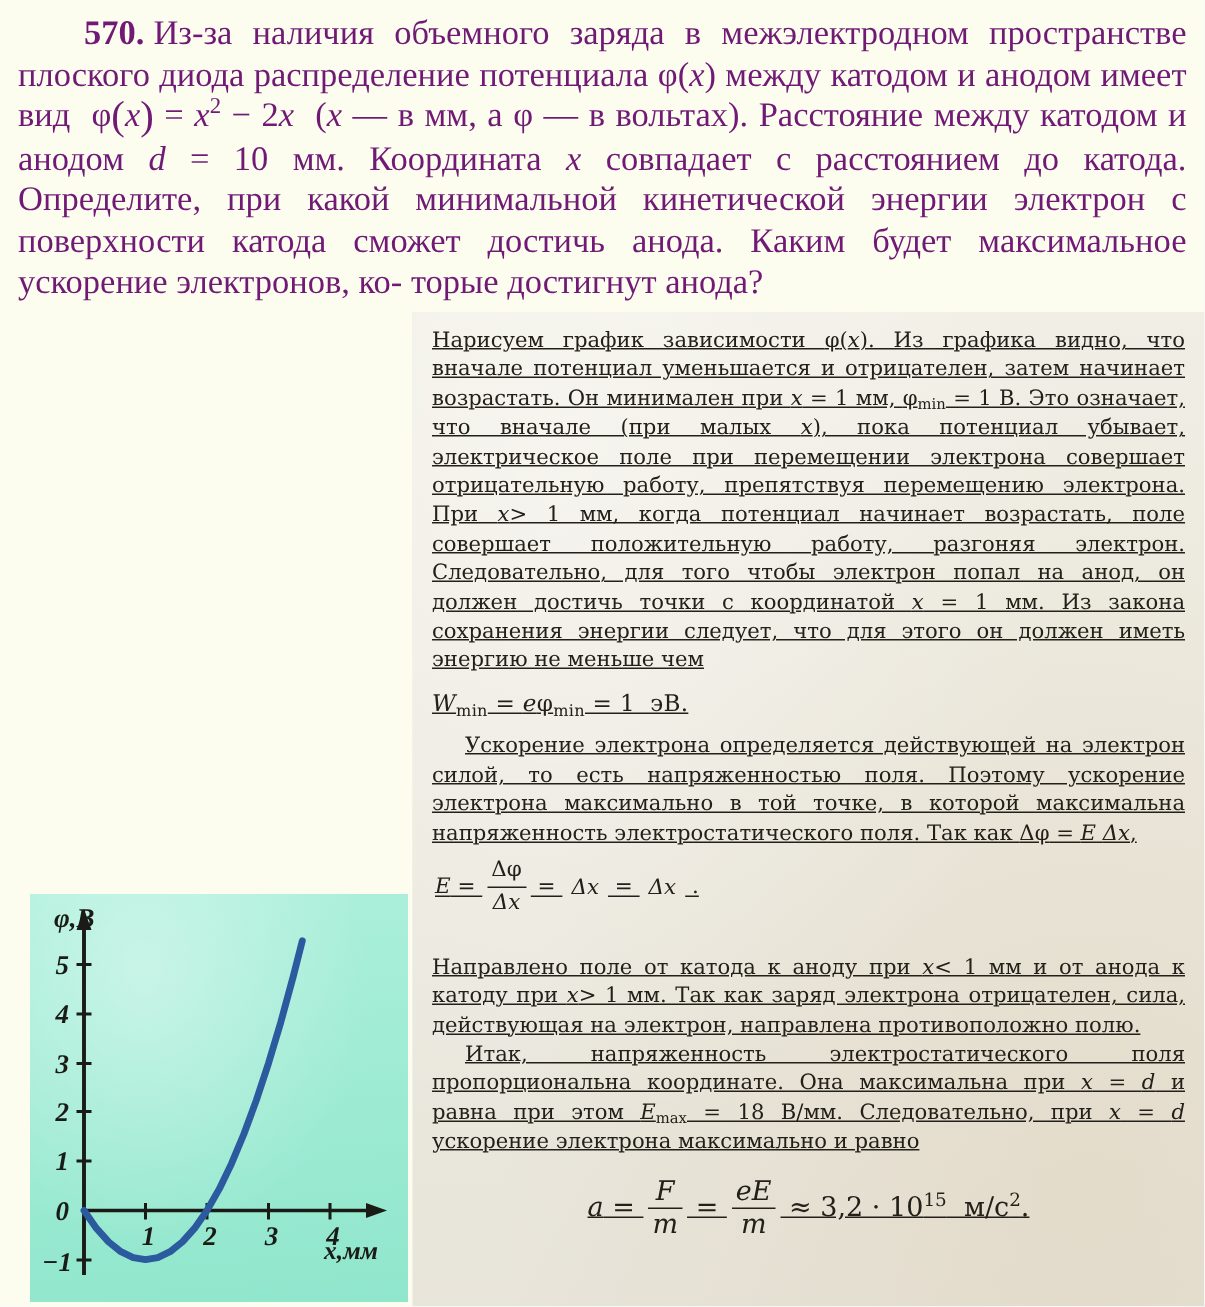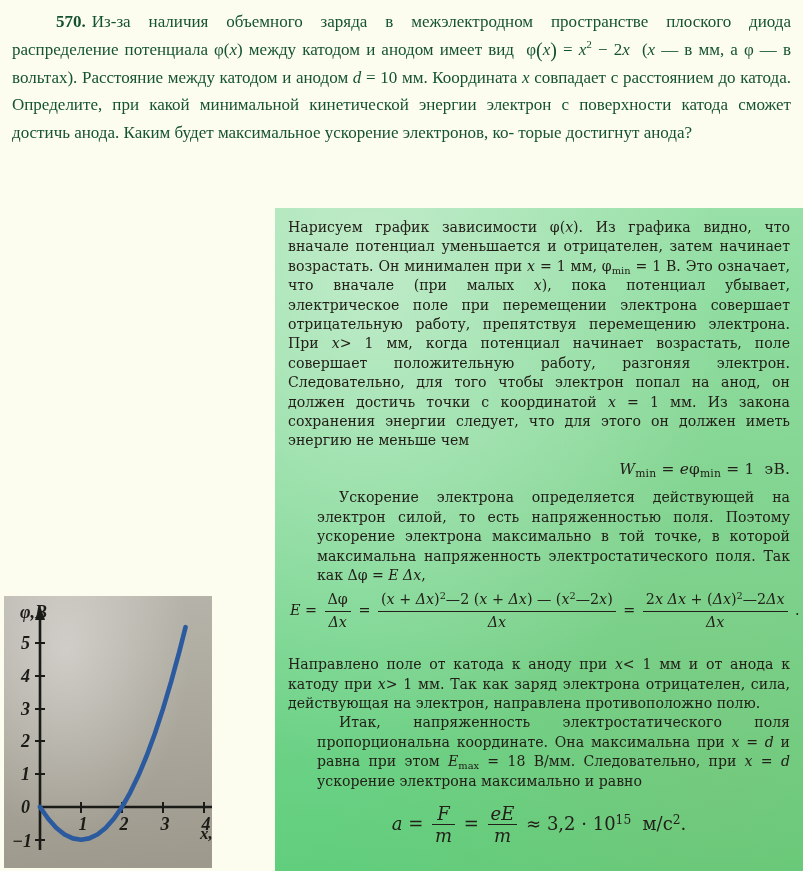--- a/index.html
+++ b/index.html
@@ -18,78 +18,79 @@
   }
 
   
   #problem {
     position: absolute;
     left: 0px;
     top: 0px;
     width: 803px;
     padding: 8px 12px 0 12px;
     box-sizing: border-box;
-    font-size: 17px;
+    font-size: 23px;
     line-height: 27.5px;
     text-align: justify;
     text-justify: inter-word;
-    color: #14532d;
+    color: #701a75;
   }
   #problem .pnum {
     font-weight: bold;
     margin-left: 44px;
     margin-right: 6px;
   }
   .it { font-style: italic; }
   .sup { font-size: 0.66em; vertical-align: super; line-height: 0; }
   .phi { font-style: normal; }
   .bigparen { font-size: 1.18em; vertical-align: -0.08em; }
 
   
   #solution {
     position: absolute;
     left: 275px;
     top: 208px;
     width: 528px;
     height: 663px;
-    background: #22c55e;
+    background: #e5e5e5;
     box-sizing: border-box;
     padding: 10px 13px 0 13px;
     font-family: "DejaVu Serif", "Liberation Serif", serif;
     font-size: 14.1px;
     line-height: 19.4px;
     color: #23201a;
     text-align: justify;
     overflow: hidden;
+    text-decoration: underline;
   }
   
   #solution::before {
     content: "";
     position: absolute;
     left: 0; top: 0; right: 0; bottom: 0;
     pointer-events: none;
     background:
       radial-gradient(ellipse at 18% 12%, rgba(255,255,255,0.40), rgba(255,255,255,0) 58%),
       radial-gradient(ellipse at 85% 88%, rgba(190,160,100,0.14), rgba(255,255,255,0) 62%),
       linear-gradient(178deg, rgba(250,246,228,0.55), rgba(238,226,193,0.30));
   }
   #solution > * { position: relative; z-index: 2; }
 
   #solution p {
     margin: 0 0 0 0;
     text-align: justify;
     text-justify: inter-word;
   }
-  #solution p.indent { text-indent: 22px; margin-left: 29px; }
+  #solution p.indent { text-indent: 22px; }
   #solution .gap { height: 9px; }
   #solution .gap-sm { height: 5px; }
   #solution .gap-lg { height: 13px; }
 
   .formula {
-    text-align: right;
+    text-align: left;
     font-family: "DejaVu Serif", "Liberation Serif", serif;
     font-size: 15.4px;
     letter-spacing: 0.2px;
   }
   .formula .it { font-style: italic; }
   .sub {
     font-size: 0.70em;
     vertical-align: -0.28em;
     line-height: 0;
     font-style: normal;
@@ -127,25 +128,25 @@
   .eqline-left {
     text-align: left;
     white-space: nowrap;
     font-size: 14.3px;
     padding-left: 2px;
   }
 
   
   #graph-panel {
     position: absolute;
-    left: 4px;
+    left: 20px;
     top: 596px;
-    width: 208px;
+    width: 252px;
     height: 272px;
-    background: #737373;
+    background: #5eead4;
     overflow: hidden;
   }
   #graph-panel::before {
     content: "";
     position: absolute;
     left: 0; top: 0; right: 0; bottom: 0;
     pointer-events: none;
     background:
       radial-gradient(ellipse at 30% 20%, rgba(255,255,255,0.38), rgba(255,255,255,0) 60%),
       linear-gradient(175deg, rgba(250,245,226,0.5), rgba(236,223,188,0.35));
@@ -184,26 +185,24 @@
     <div class="gap-sm"></div>
 
     <div class="eqline-left">
       <span class="it">E</span> =
       <span class="frac">
         <span class="num"><span class="phi">Δφ</span></span>
         <span class="den"><span class="it">Δx</span></span>
       </span>
       =
       <span class="frac">
-        <span class="num">(<span class="it">x</span> + <span class="it">Δx</span>)<span class="supS">2</span>—2 (<span class="it">x</span> + <span class="it">Δx</span>) — (<span class="it">x</span><span class="supS">2</span>—2<span class="it">x</span>)</span>
         <span class="den"><span class="it">Δx</span></span>
       </span>
       =
       <span class="frac">
-        <span class="num">2<span class="it">x</span> <span class="it">Δx</span> + (<span class="it">Δx</span>)<span class="supS">2</span>—2<span class="it">Δx</span></span>
         <span class="den"><span class="it">Δx</span></span>
       </span>
       .
     </div>
 
     <div class="gap-lg"></div>
 
 
     <div class="gap-sm"></div>
 

